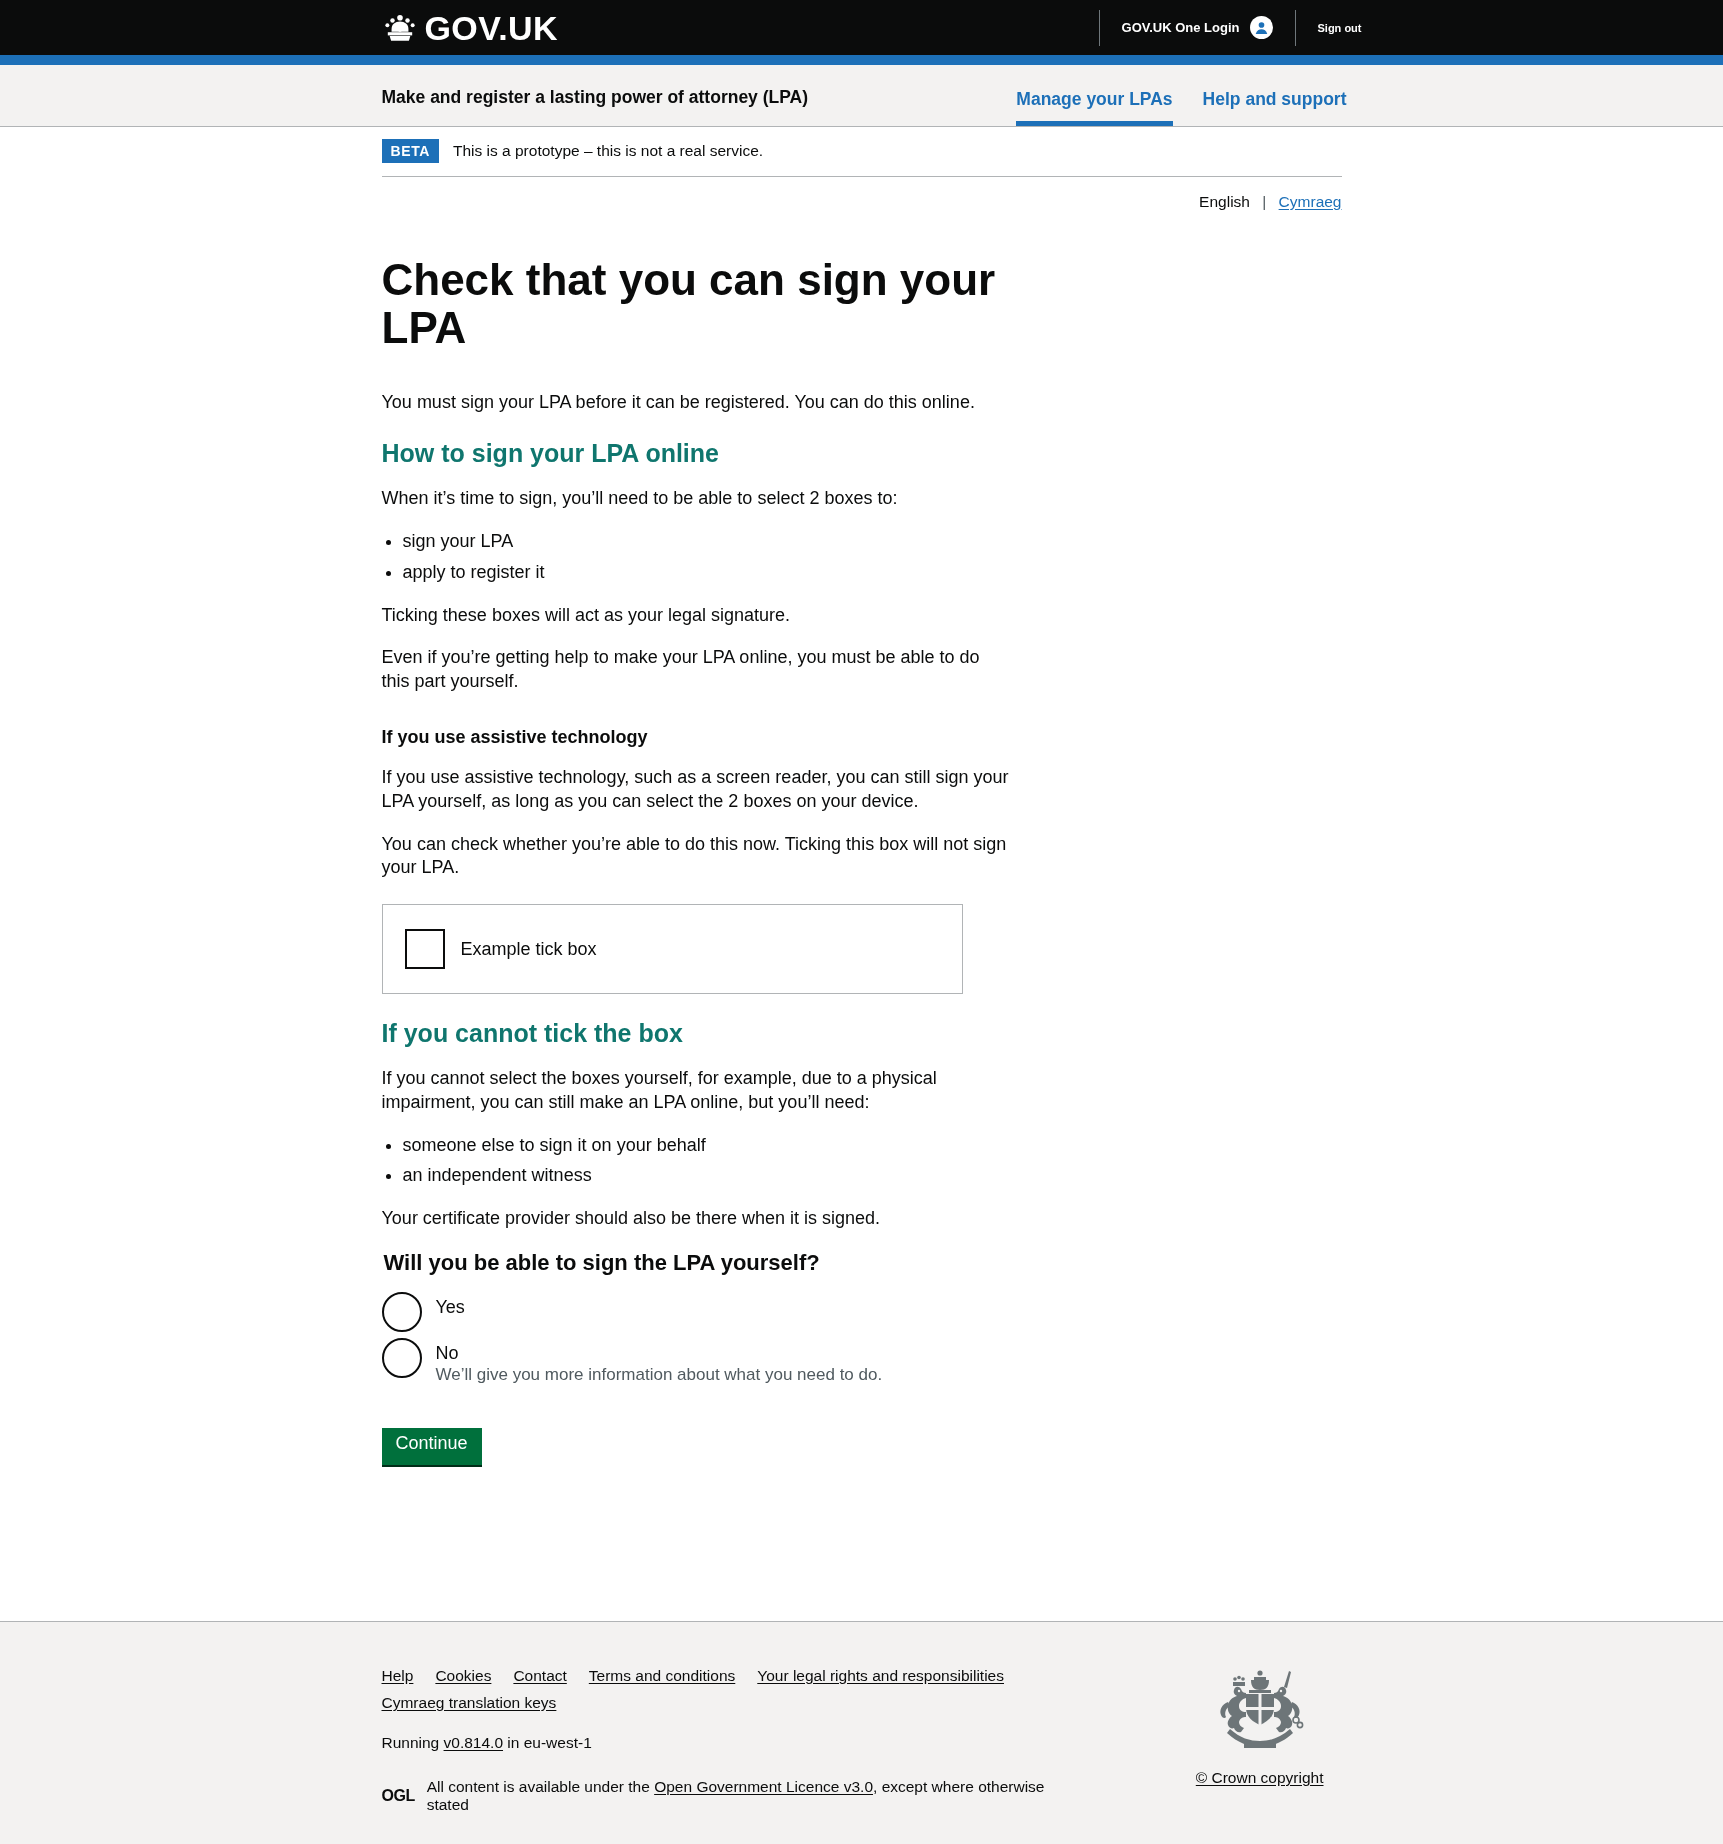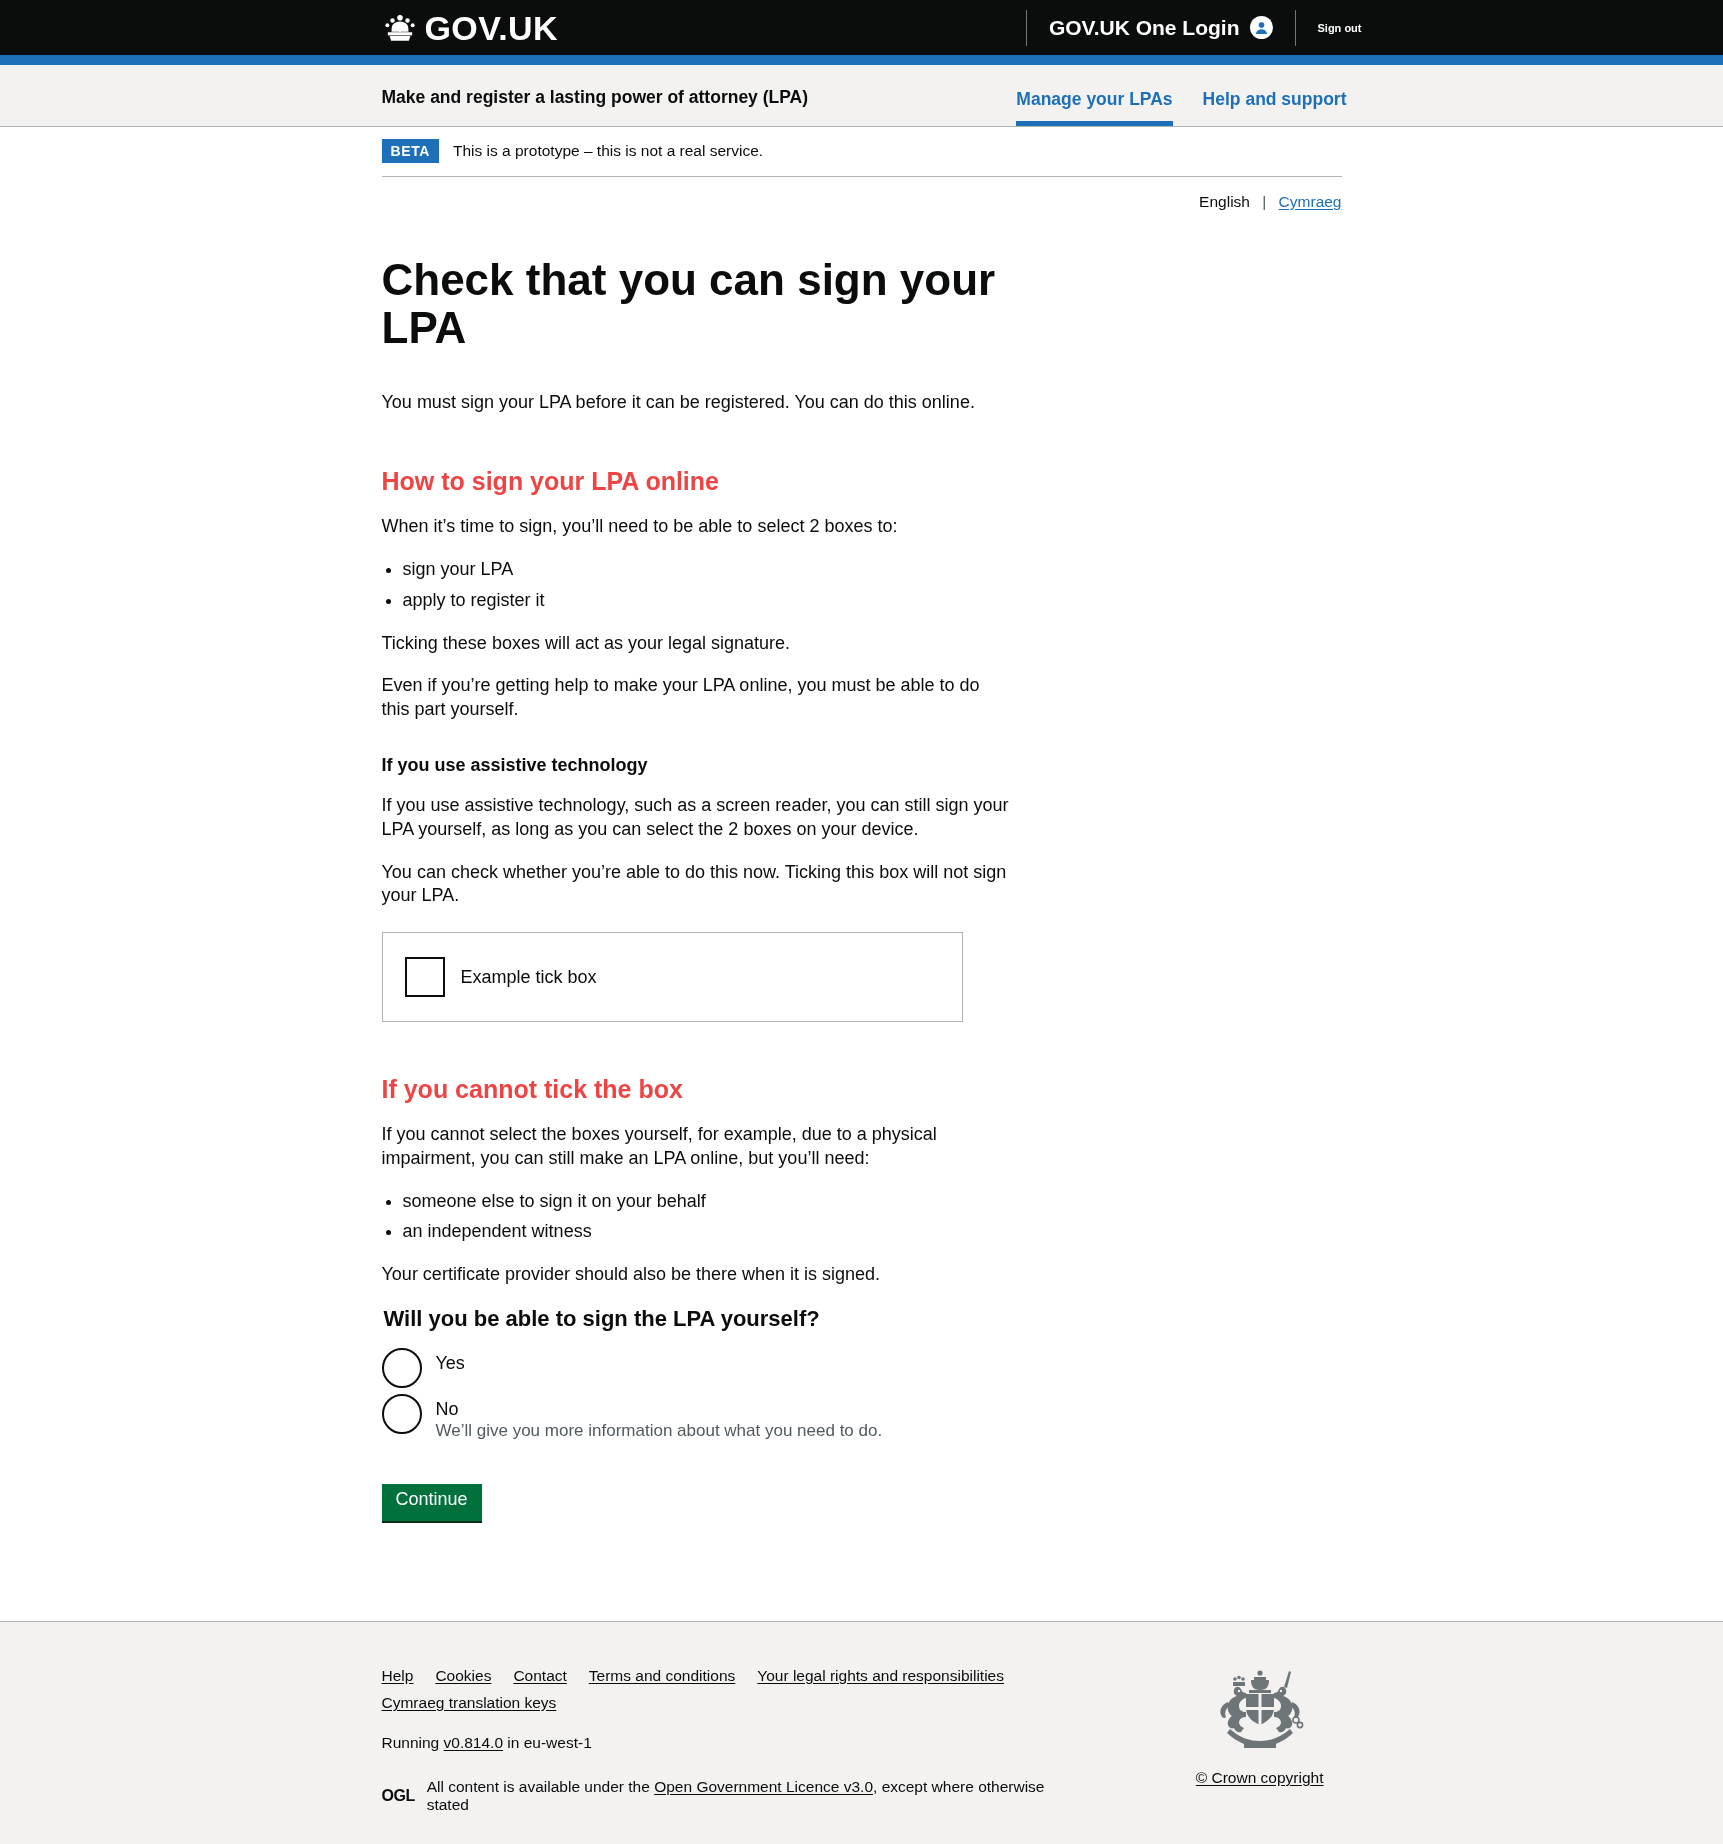--- a/index.html
+++ b/index.html
@@ -64,21 +64,21 @@
     width: 1px;
     height: 36px;
     background: #6f777b;
     margin: 0 22px;
   }
   .one-login {
     display: flex;
     align-items: center;
     gap: 10px;
     color: #ffffff;
-    font-size: 21px;
+    font-size: 13px;
     font-weight: 700;
     text-decoration: none;
     white-space: nowrap;
   }
   .avatar-circle {
     width: 23px;
     height: 23px;
     border-radius: 50%;
     background: #ffffff;
     display: flex;
@@ -203,22 +203,22 @@
     line-height: 1.1;
     font-weight: 700;
     margin: 45px 0 38px 0;
     color: #0b0c0c;
     max-width: 620px;
   }
   h2.section-heading {
     font-size: 25px;
     line-height: 1.2;
     font-weight: 700;
-    margin: 52px 0 19px 0;
-    color: #ef4444;
+    margin: 24px 0 19px 0;
+    color: #0f766e;
   }
   h3.sub-heading {
     font-size: 18px;
     line-height: 1.3;
     font-weight: 700;
     margin: 32px 0 17px 0;
     color: #0b0c0c;
   }
   p.body {
     font-size: 18px;

